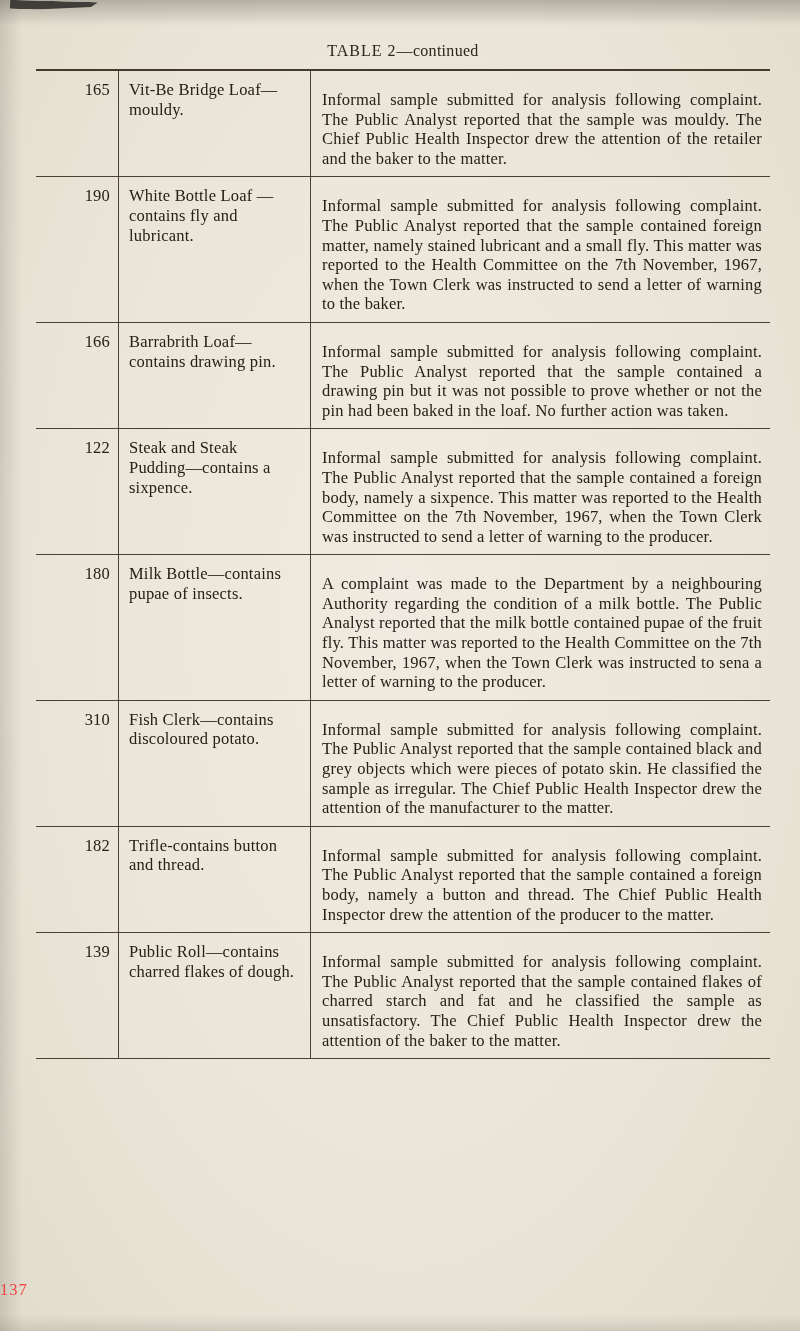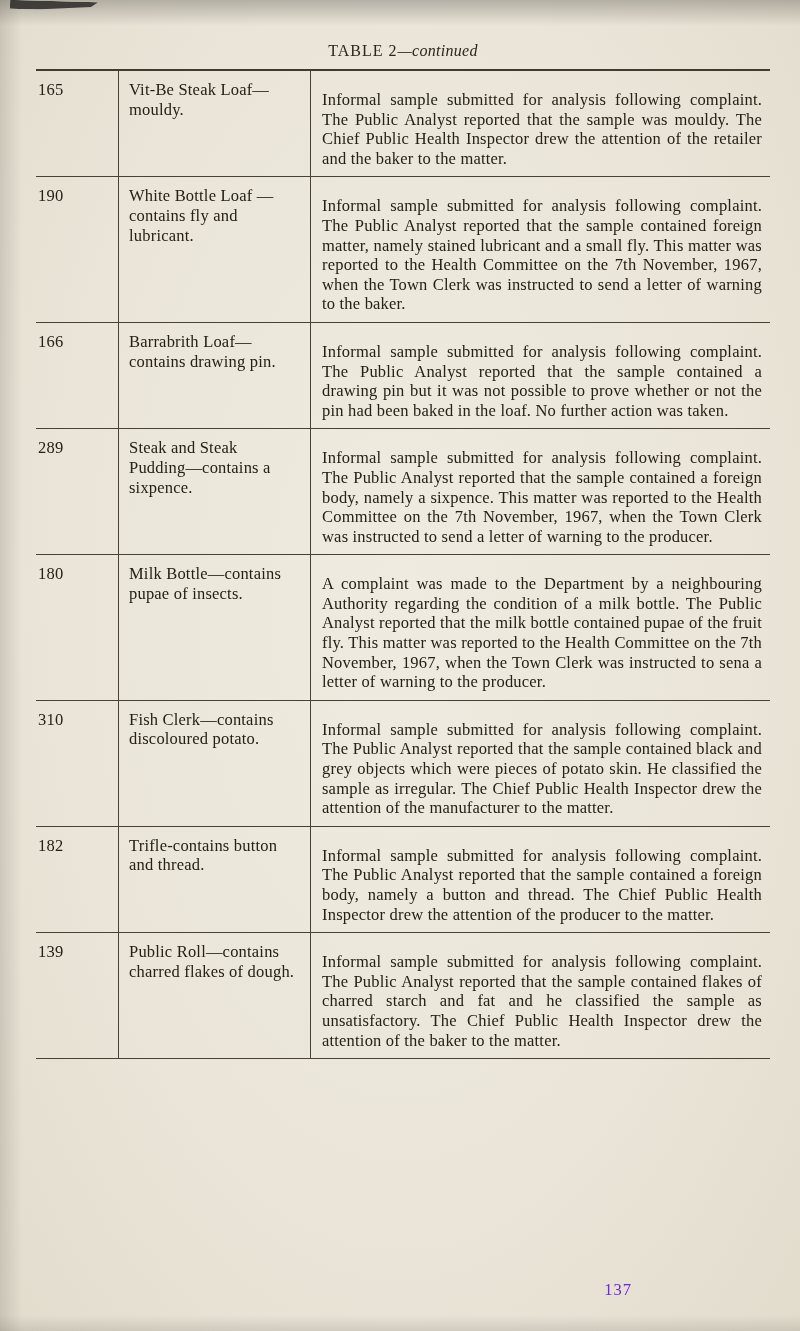--- a/index.html
+++ b/index.html
@@ -45,94 +45,94 @@
   }
 
   .table-title {
     text-align: center;
     font-size: 16px;
     font-weight: normal;
     letter-spacing: 1px;
     margin: 0 0 9px 0;
     color: #2a251d;
   }
-  .table-title .cont { font-style: italic; letter-spacing: 0.3px; }
+  .table-title .cont { letter-spacing: 0.3px; }
 
   table.t2 {
     width: 100%;
     border-collapse: collapse;
     table-layout: fixed;
     border-top: 2px solid #44392d;
   }
   table.t2 td {
     vertical-align: top;
     font-size: 16.5px;
     line-height: 19.6px;
     letter-spacing: 0.2px;
     border-bottom: 1px solid #4a4034;
   }
   td.c-ref {
     width: 72px;
-    text-align: left;
+    text-align: right;
     padding: 9px 8px 8px 2px;
     border-right: 1px solid #4a4034;
     font-size: 16px;
   }
   td.c-item {
     width: 168px;
     padding: 9px 13px 8px 10px;
     border-right: 1px solid #4a4034;
   }
   td.c-desc {
     padding: 19px 8px 8px 11px;
     text-align: justify;
   }
 
   .page-number {
     position: absolute;
     top: 1280px;
     left: 0;
     width: 632px;
-    text-align: right;
+    text-align: left;
     font-size: 16.5px;
     letter-spacing: 1px;
-    color: #6d28d9;
+    color: #ef4444;
   }
 </style>
 </head>
 <body>
 
 <div class="edge-top"></div>
 <div class="edge-left"></div>
 <div class="edge-bottom"></div>
 <div class="scan-mark"></div>
 
 <div class="page-inner">
 
   <h1 class="table-title"><span>TABLE 2</span><span class="cont">—continued</span></h1>
 
   <table class="t2">
     <tbody>
       <tr>
         <td class="c-ref">165</td>
-        <td class="c-item">Vit-Be Steak Loaf—mouldy.</td>
+        <td class="c-item">Vit-Be Bridge Loaf—mouldy.</td>
         <td class="c-desc">Informal sample submitted for analysis following complaint. The Public Analyst reported that the sample was mouldy. The Chief Public Health Inspector drew the attention of the retailer and the baker to the matter.</td>
       </tr>
       <tr>
         <td class="c-ref">190</td>
         <td class="c-item">White Bottle Loaf —contains fly and lubricant.</td>
         <td class="c-desc">Informal sample submitted for analysis following complaint. The Public Analyst reported that the sample contained foreign matter, namely stained lubricant and a small fly. This matter was reported to the Health Committee on the 7th November, 1967, when the Town Clerk was instructed to send a letter of warning to the baker.</td>
       </tr>
       <tr>
         <td class="c-ref">166</td>
         <td class="c-item">Barrabrith Loaf— contains drawing pin.</td>
         <td class="c-desc">Informal sample submitted for analysis following complaint. The Public Analyst reported that the sample contained a drawing pin but it was not possible to prove whether or not the pin had been baked in the loaf. No further action was taken.</td>
       </tr>
       <tr>
-        <td class="c-ref">289</td>
+        <td class="c-ref">122</td>
         <td class="c-item">Steak and Steak Pudding—contains a sixpence.</td>
         <td class="c-desc">Informal sample submitted for analysis following complaint. The Public Analyst reported that the sample contained a foreign body, namely a sixpence. This matter was reported to the Health Committee on the 7th November, 1967, when the Town Clerk was instructed to send a letter of warning to the producer.</td>
       </tr>
       <tr>
         <td class="c-ref">180</td>
         <td class="c-item">Milk Bottle—contains pupae of insects.</td>
         <td class="c-desc">A complaint was made to the Department by a neighbouring Authority regarding the condition of a milk bottle. The Public Analyst reported that the milk bottle contained pupae of the fruit fly. This matter was reported to the Health Committee on the 7th November, 1967, when the Town Clerk was instructed to sena a letter of warning to the producer.</td>
       </tr>
       <tr>
         <td class="c-ref">310</td>

